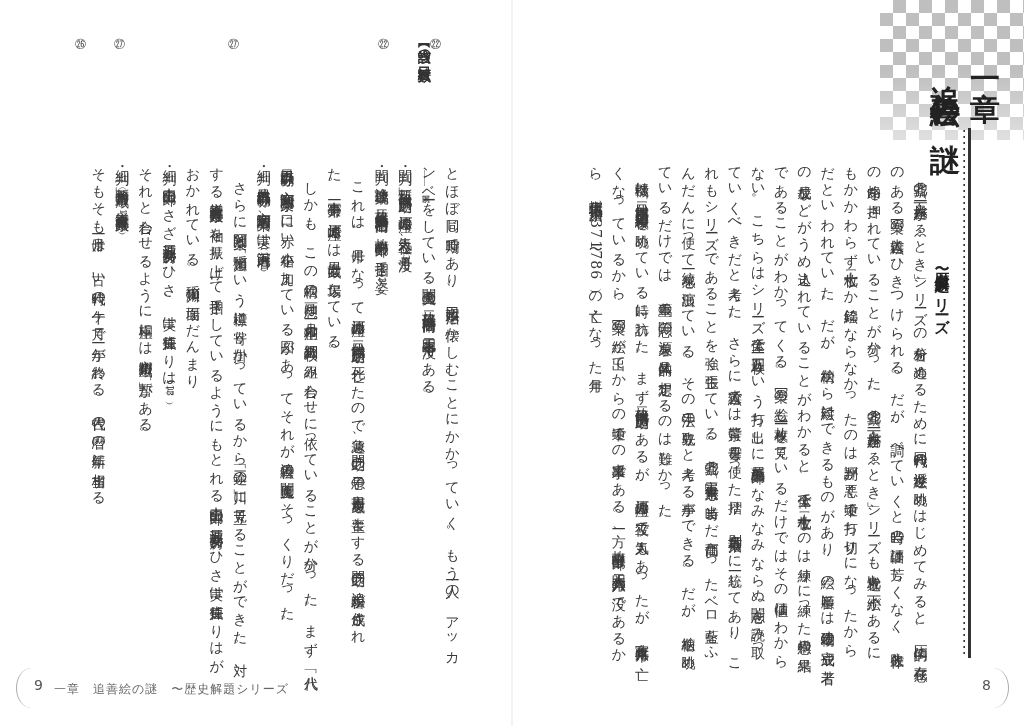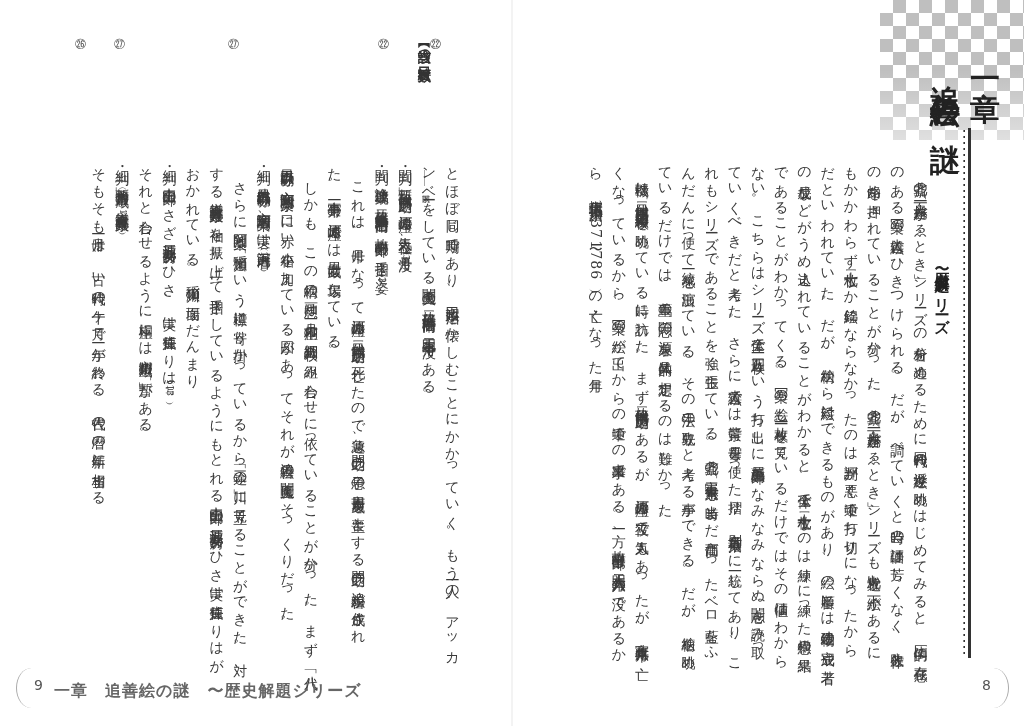--- a/index.html
+++ b/index.html
@@ -38,21 +38,21 @@
 
   .refs-head { position:absolute; left:415px; top:38px; font-size:13px; font-weight:bold; color:#333; letter-spacing:1px; }
   .refs-note { position:absolute; left:419px; top:170px; font-size:8px; color:#555; }
   .refs-dash { display:inline-block; }
   .circ { position:absolute; font-size:11px; color:#444; }
 
   
   .folio-left { position:absolute; left:16px; top:668px; width:30px; height:40px; border-left:1px solid #aaa; border-radius:50% 0 0 50%; }
   .folio-right { position:absolute; left:978px; top:668px; width:30px; height:40px; border-right:1px solid #aaa; border-radius:0 50% 50% 0; }
   .pageno { position:absolute; top:677px; font-family:"DejaVu Sans","Liberation Sans",sans-serif; font-size:14px; color:#555; }
-  .running-head { position:absolute; left:54px; top:681px; font-size:16px; color:#666; letter-spacing:1px;font-weight:bold; }
+  .running-head { position:absolute; left:54px; top:681px; font-size:12px; color:#666; letter-spacing:1px; }
 </style>
 </head>
 <body>
 
 <div class="gutter"></div>
 
 <section class="page page-right"></section>
 <div class="checker"></div>
 <div class="checker-fade"></div>
 <div class="chapter-title vtext">

